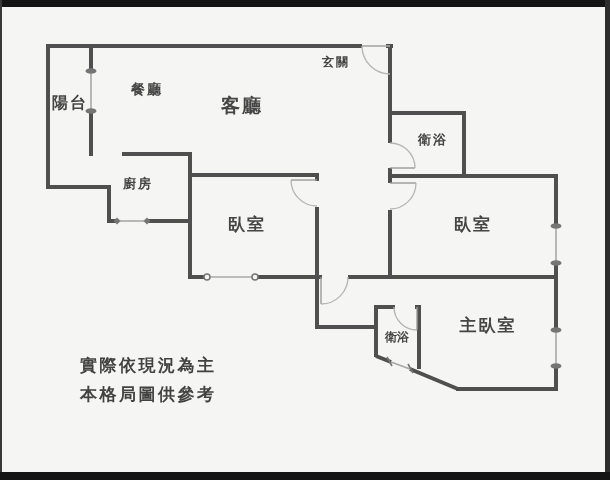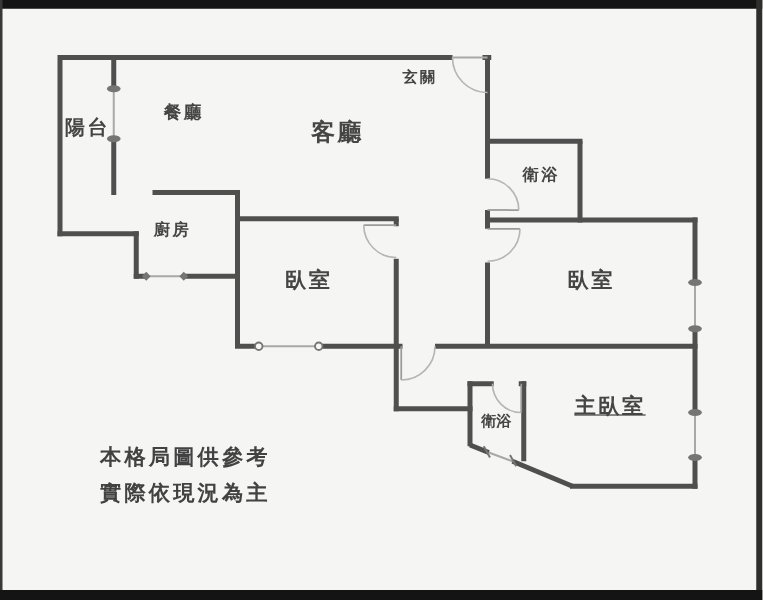--- a/index.html
+++ b/index.html
@@ -158,28 +158,28 @@
       <path class="arc" d="M291,180 A26,26 0 0 0 317,206"></path>
       <path class="arc" d="M416,183 A26,26 0 0 1 390,209"></path>
       <path class="arc" d="M415,168 A25,25 0 0 0 390,143"></path>
       <path class="arc" d="M321,304 A27,27 0 0 0 348,277"></path>
       <path class="arc" d="M394,307 A23,23 0 0 0 417,330"></path>
     </g>
   </svg>
 
   <div class="room-label" style="left:70px; top:103px; font-size:16px;">陽台</div>
   <div class="room-label" style="left:147px; top:90px; font-size:14px;">餐廳</div>
-  <div class="room-label" style="left:242px; top:106px; font-size:19px;margin-left:28px;">客廳</div>
+  <div class="room-label" style="left:242px; top:106px; font-size:19px;">客廳</div>
   <div class="room-label" style="left:336px; top:62px; font-size:12px;">玄關</div>
   <div class="room-label" style="left:433px; top:140px; font-size:13px;">衛浴</div>
   <div class="room-label" style="left:138px; top:184px; font-size:13px;">廚房</div>
   <div class="room-label" style="left:247px; top:224px; font-size:17px;">臥室</div>
   <div class="room-label" style="left:473px; top:224px; font-size:17px;">臥室</div>
-  <div class="room-label" style="left:488px; top:325px; font-size:17px;text-decoration:underline;">主臥室</div>
+  <div class="room-label" style="left:488px; top:325px; font-size:17px;">主臥室</div>
   <div class="room-label" style="left:397px; top:337px; font-size:12px; letter-spacing:0;">衛浴</div>
 
   <div class="disclaimer">
+    <div>實際依現況為主</div>
     <div>本格局圖供參考</div>
-    <div>實際依現況為主</div>
   </div>
 
   <div class="bar bottom"></div>
 </div>
 
 </body></html>

